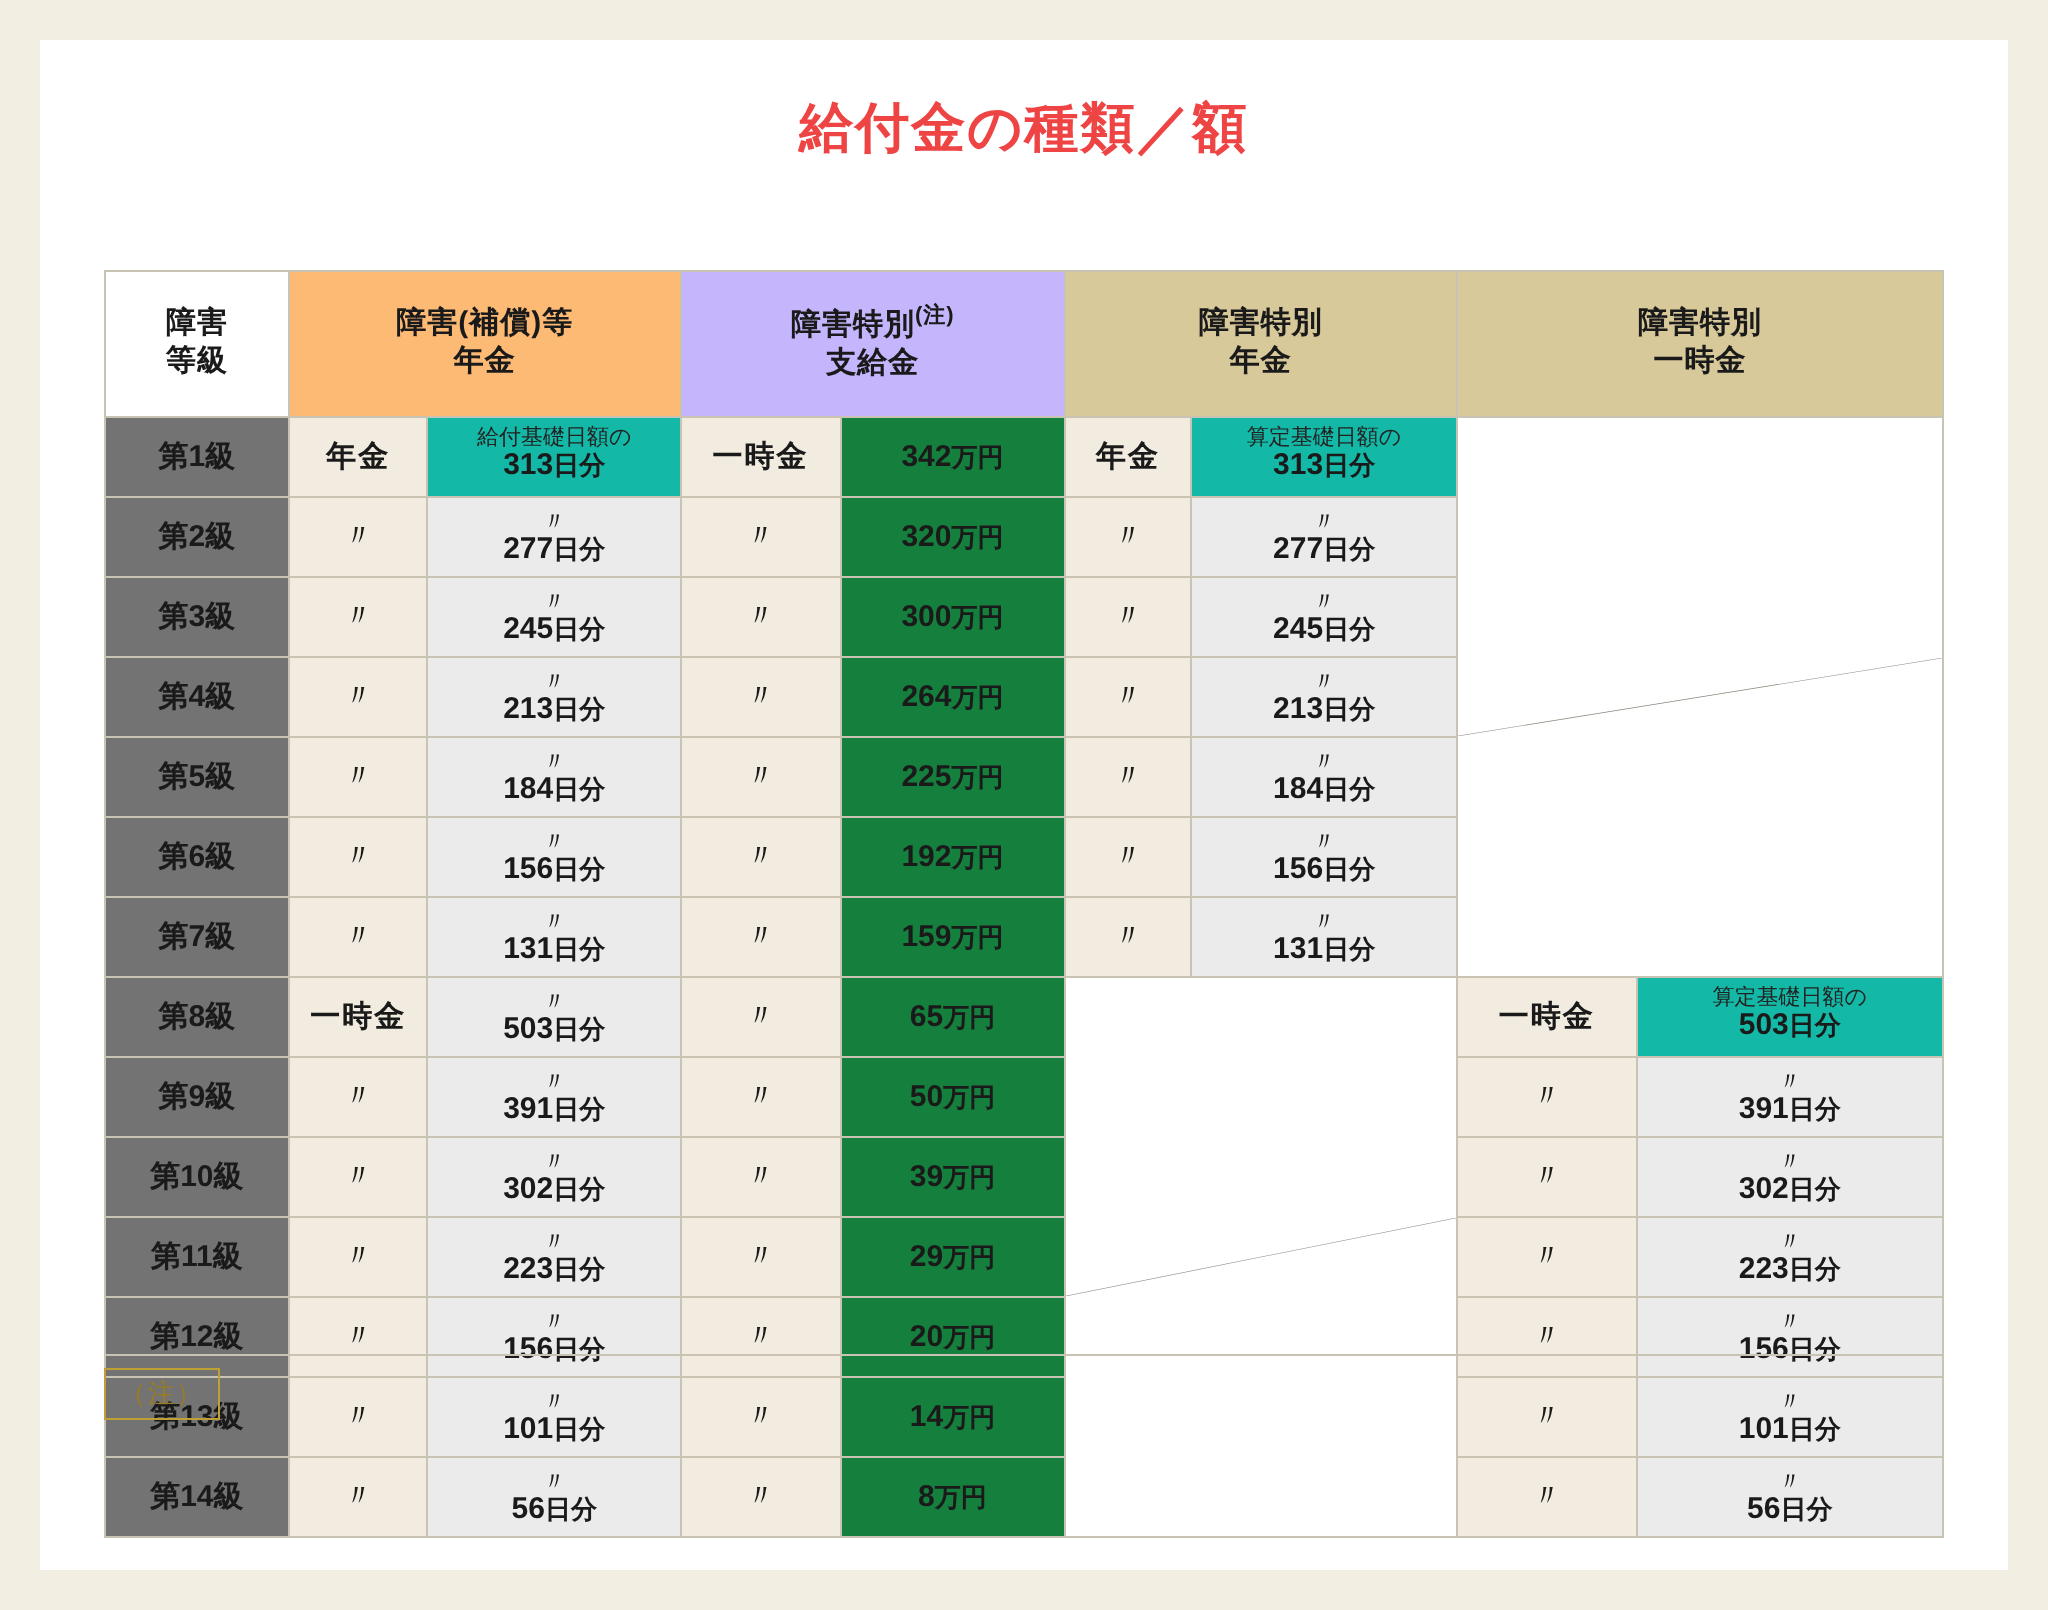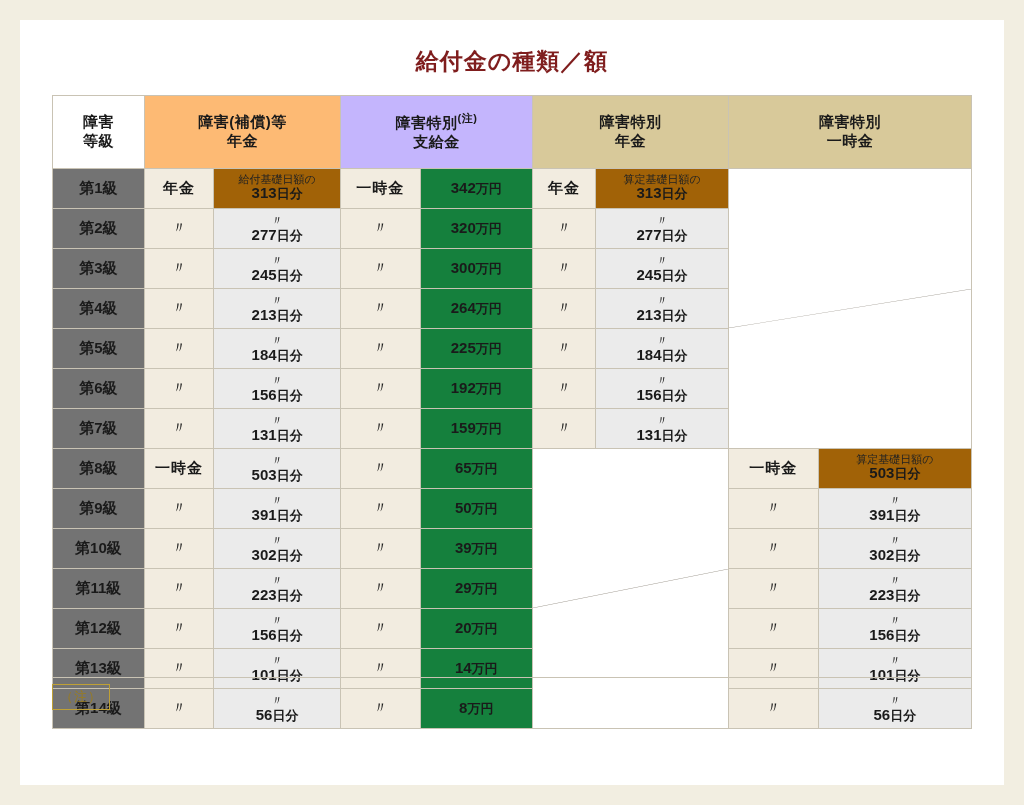--- a/index.html
+++ b/index.html
@@ -10,35 +10,36 @@
     -webkit-font-smoothing:antialiased;
   }
   .page{
     position:absolute;left:20px;top:20px;
     width:984px;height:765px;
     background:#ffffff;
     box-sizing:border-box;
   }
   .title{
     text-align:center;
-    font-size:23px;
-    font-weight:bold;
-    color:#7f1d1d;
+    font-size:27px;
+    font-weight:bold;
+    color:#ef4444;
     letter-spacing:1px;
     padding-top:26px;
   }
   .tablewrap{
     position:absolute;
     left:32px;top:75px;
     width:920px;
   }
   table.main{
     border-collapse:collapse;
     width:920px;
     table-layout:fixed;
+    margin-top:40px;
   }
   table.main td,table.main th{
     border:1px solid #c9c3b4;
     padding:0;
     text-align:center;
     vertical-align:middle;
     font-size:15px;
     color:#1a1a1a;
   }
   
@@ -64,21 +65,21 @@
     font-size:15px;
   }
   .kind{
     background:#f2ece0;
     font-size:17px;
     font-weight:bold;
     letter-spacing:1px;
   }
   .kind.ditto{font-size:16px;font-weight:normal;letter-spacing:0;}
   .amount{
-    background:#a16207;
+    background:#14b8a6;
     font-size:19px;
     font-weight:bold;
     position:relative;
   }
   .amount.shaded{background:#ebebeb;}
   .amount .unit{font-size:13px;font-weight:bold;}
   .amount .cap{
     display:block;
     font-size:11px;
     font-weight:normal;

